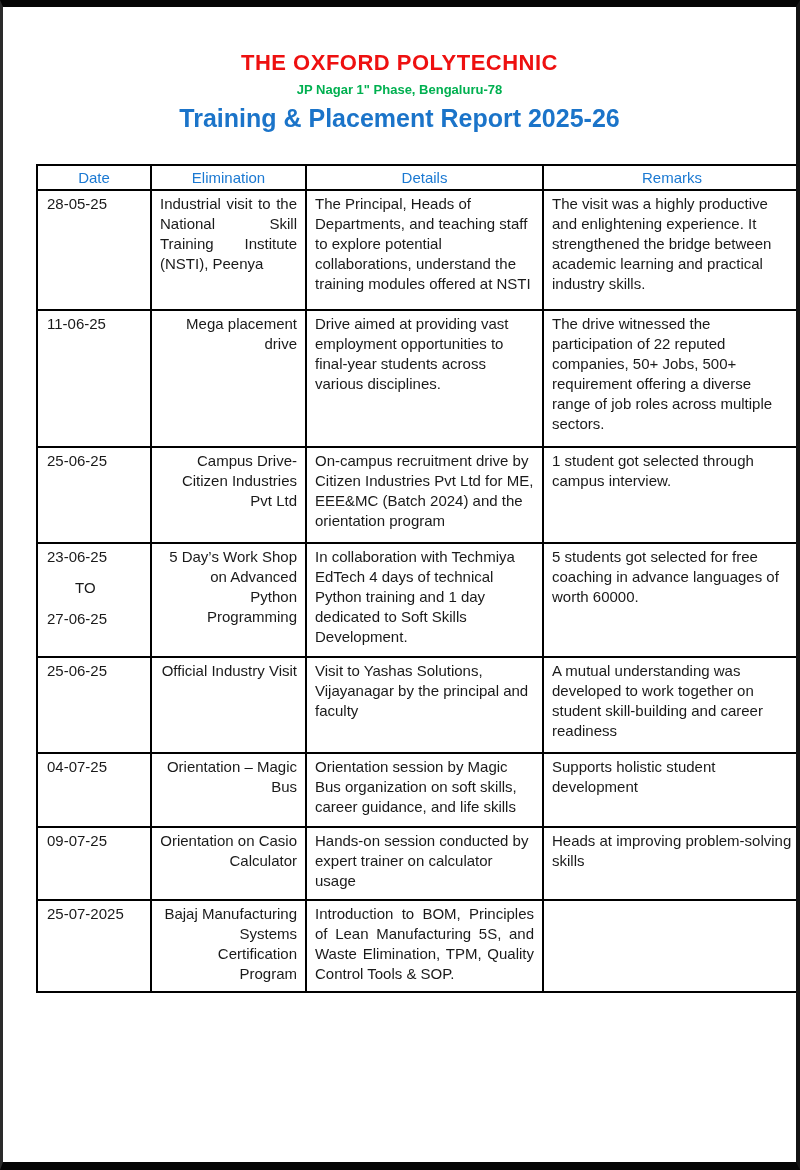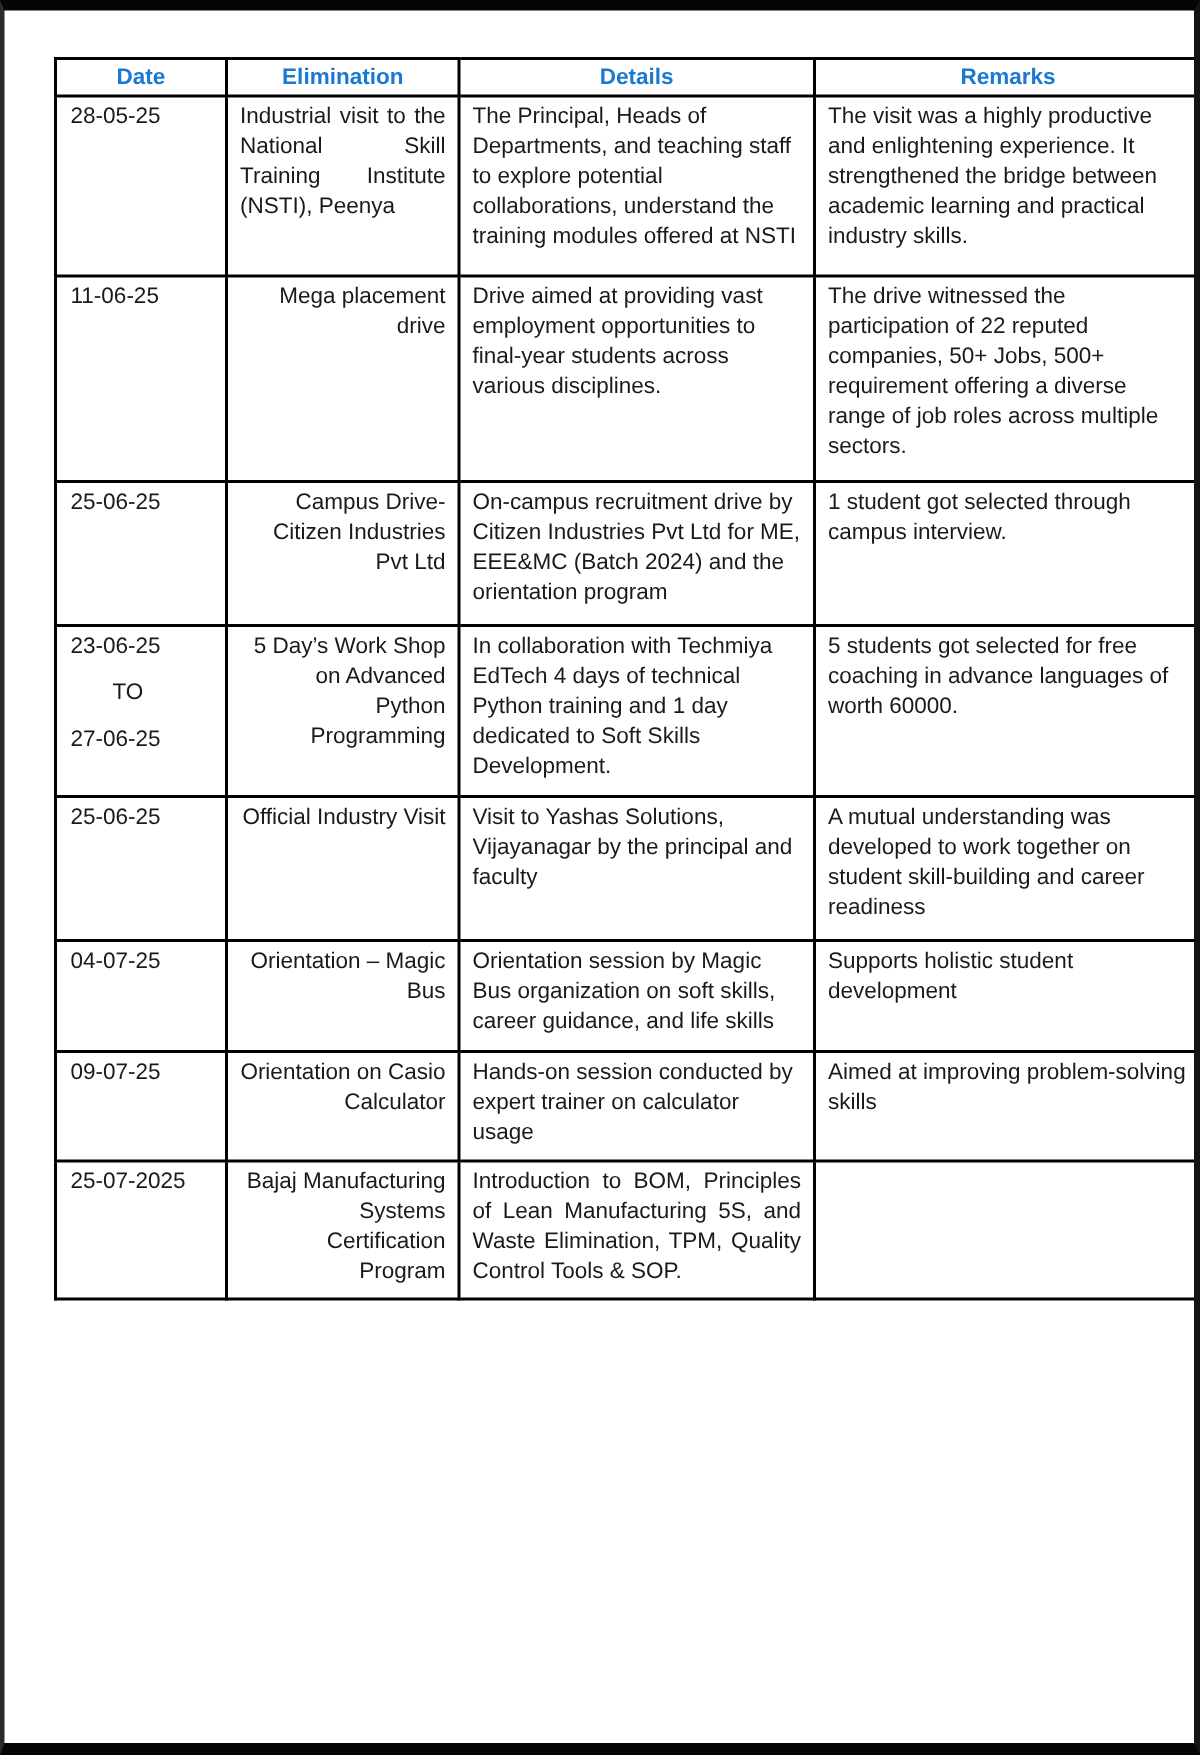--- a/index.html
+++ b/index.html
@@ -53,21 +53,21 @@
   }
   .report-table th, .report-table td {
     border: 2px solid #000000;
     vertical-align: top;
     box-sizing: border-box;
   }
   .report-table thead tr { height: 25px; }
   .report-table th {
     color: #1b79d2;
     font-size: 15px;
-    font-weight: 700;
+    font-weight: 400;
     text-align: center;
     vertical-align: middle;
     padding: 1px 15px;
   }
   .report-table td {
     font-size: 15px;
     line-height: 20px;
     color: #1a1a1a;
     padding: 3px 8px 3px 8px;
   }
@@ -89,20 +89,25 @@
   tbody tr:nth-child(8) { height: 92px; }
   tbody tr:nth-child(9) { height: 128px; }
   
   tbody tr:nth-child(1) td.col-ach     { text-align: justify; }
   tbody tr:nth-child(8) td.col-details { text-align: justify; }
 </style>
 </head>
 <body>
 
 <div class="page">
+  <div class="doc-header">
+    <div class="institution">THE OXFORD POLYTECHNIC</div>
+    <div class="address">JP Nagar 1" Phase, Bengaluru-78</div>
+    <div class="report-title">Training &amp; Placement Report 2025-26</div>
+  </div>
 
   <table class="report-table">
     <colgroup>
       <col class="col-date">
         <col class="col-ach">
         <col class="col-details">
         <col class="col-remarks">
     </colgroup>
     <thead>
       <tr>
@@ -162,21 +167,21 @@
           <td class="col-ach">Orientation – Magic Bus</td>
           <td class="col-details">Orientation session by Magic Bus organization on soft skills, career guidance, and life skills</td>
           <td class="col-remarks">Supports holistic student development</td>
         </tr>
         <tr>
           <td class="col-date">
             <div class="date-line">09-07-25</div>
           </td>
           <td class="col-ach">Orientation on Casio Calculator</td>
           <td class="col-details">Hands-on session conducted by expert trainer on calculator usage</td>
-          <td class="col-remarks">Aimed at improving problem-solving skills</td>
+          <td class="col-remarks">Heads at improving problem-solving skills</td>
         </tr>
         <tr>
           <td class="col-date">
             <div class="date-line">25-07-2025</div>
           </td>
           <td class="col-ach">Bajaj Manufacturing Systems Certification Program</td>
           <td class="col-details">Introduction to BOM, Principles of Lean Manufacturing 5S, and Waste Elimination, TPM, Quality Control Tools &amp; SOP.</td>
           <td class="col-remarks"></td>
         </tr>
       </tbody>

